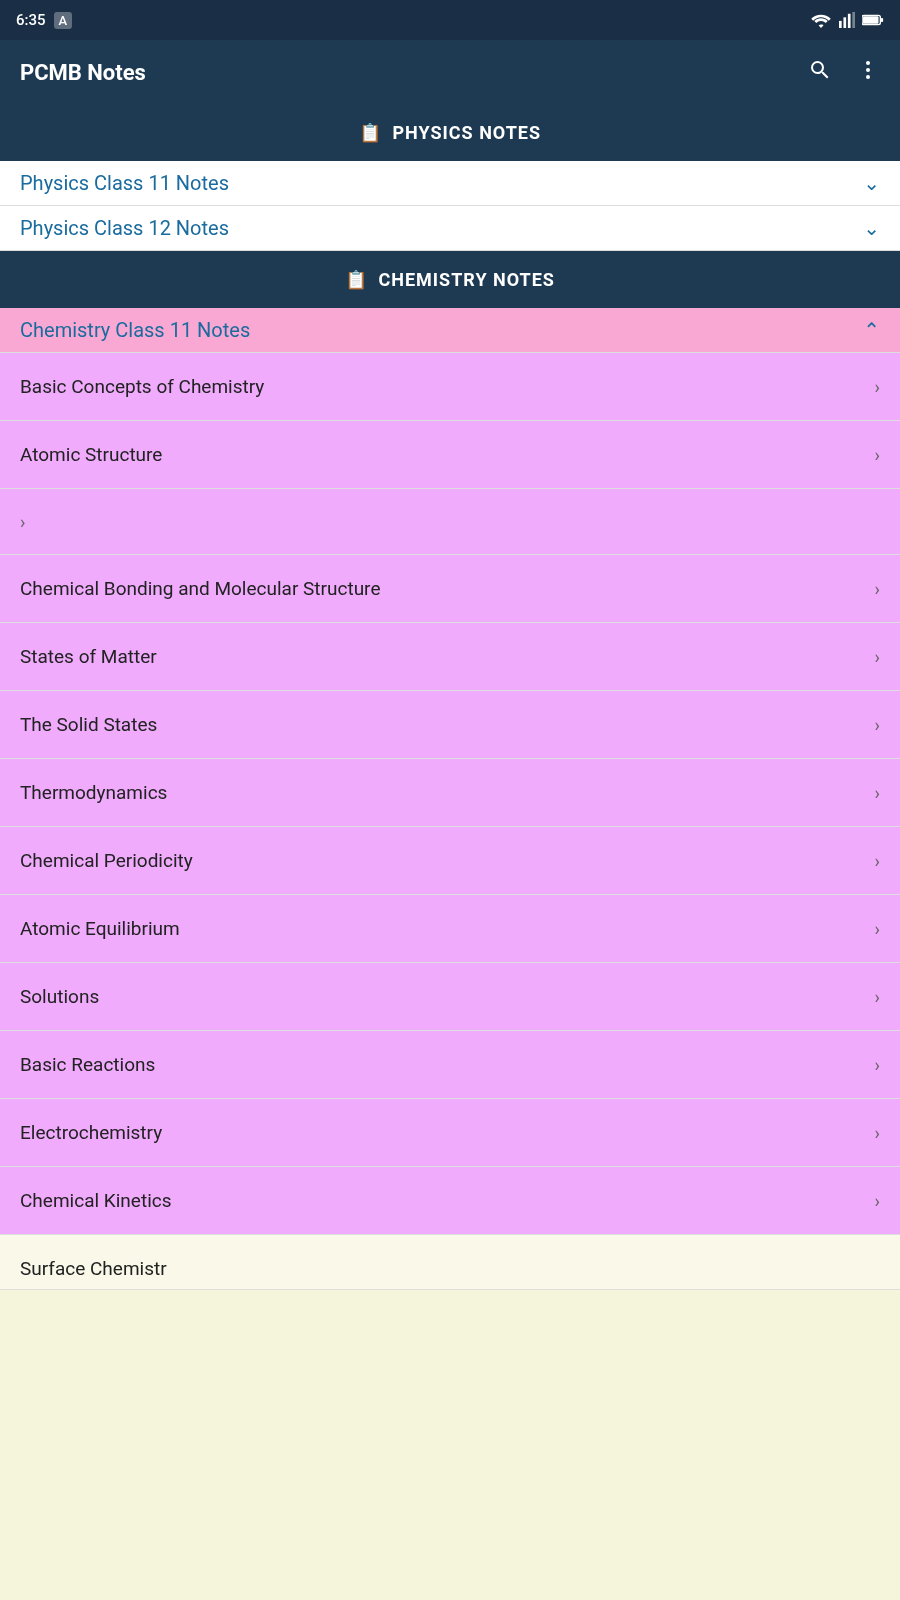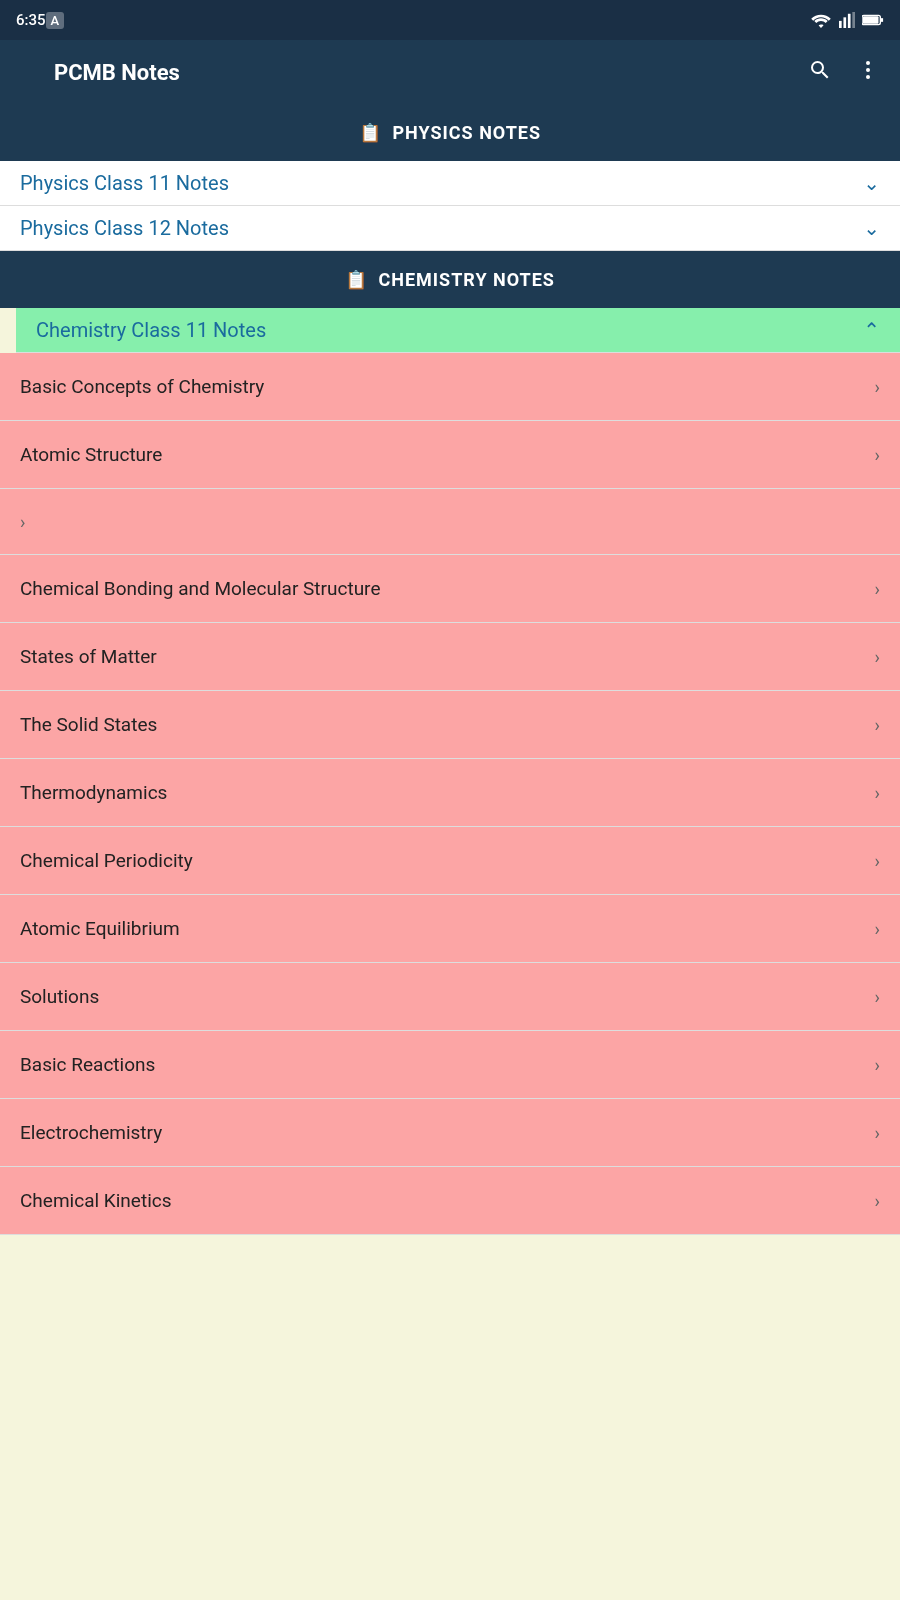--- a/index.html
+++ b/index.html
@@ -25,21 +25,21 @@
       justify-content: space-between;
       padding: 0 16px;
       color: white;
       font-size: 15px;
       font-weight: 500;
     }
 
     .status-left {
       display: flex;
       align-items: center;
-      gap: 0;
+      gap: 8px;
     }
 
     .status-right {
       display: flex;
       align-items: center;
       gap: 6px;
     }
 
     
     .app-bar {
@@ -48,21 +48,20 @@
       display: flex;
       align-items: center;
       justify-content: space-between;
       padding: 0 20px;
     }
 
     .app-title {
       color: white;
       font-size: 22px;
       font-weight: bold;
-      margin-left: 34px;
     }
 
     .app-bar-actions {
       display: flex;
       align-items: center;
       gap: 24px;
     }
 
     .app-bar-icon {
       color: white;
@@ -90,22 +89,21 @@
       background: white;
       border-bottom: 1px solid #ddd;
       display: flex;
       align-items: center;
       justify-content: space-between;
       padding: 10px 20px;
       cursor: pointer;
     }
 
     .category-item.expanded {
-      background: #86efac;
-      margin-left: 16px;
+      background: #f9a8d4;
     }
 
     .category-label {
       color: #1a6b9e;
       font-size: 20px;
       font-weight: 400;
     }
 
     .chevron-icon {
       color: #1a6b9e;
@@ -117,21 +115,21 @@
       background: #faf8e8;
     }
 
     .sub-item {
       display: flex;
       align-items: center;
       justify-content: space-between;
       padding: 22px 20px;
       border-bottom: 1px solid #ddd;
       cursor: pointer;
-      background: #fca5a5;
+      background: #f0abfc;
     }
 
     .sub-item-label {
       color: #222;
       font-size: 19px;
       font-weight: 400;
     }
 
     .arrow-icon {
       color: #666;
@@ -291,14 +289,17 @@
   <div class="sub-item">
     <span class="sub-item-label">Electrochemistry</span>
     <span class="arrow-icon">›</span>
   </div>
 
   <div class="sub-item">
     <span class="sub-item-label">Chemical Kinetics</span>
     <span class="arrow-icon">›</span>
   </div>
 
+  <div class="partial-item">
+    <span class="partial-label">Surface Chemistr</span>
+  </div>
 
 </div>
 
 </body></html>

